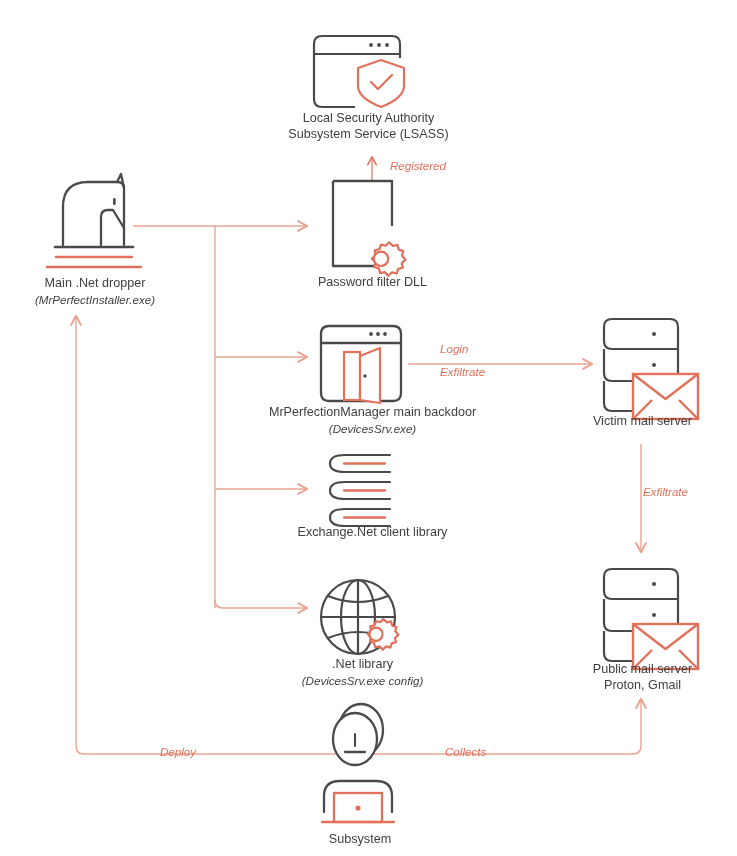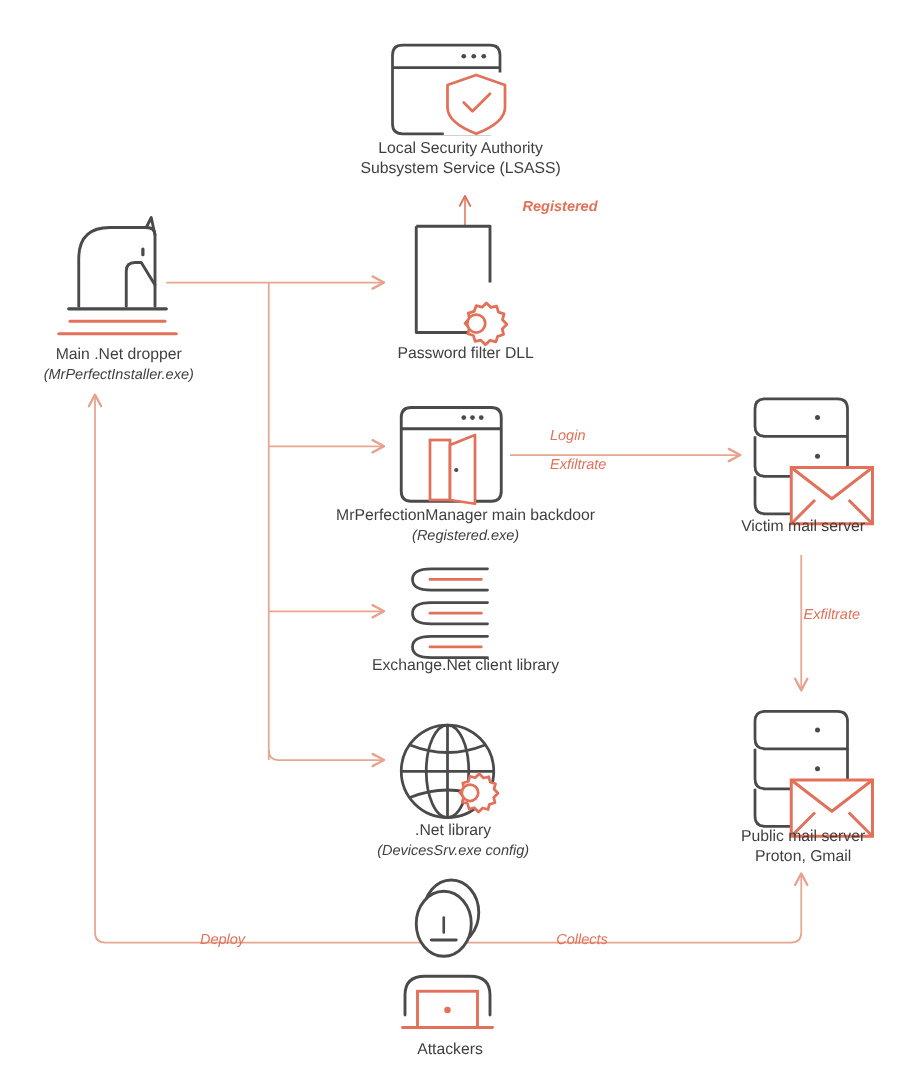--- a/index.html
+++ b/index.html
@@ -176,21 +176,21 @@
     <span>Main .Net dropper</span>
     <span class="node-sub">(MrPerfectInstaller.exe)</span>
   </div>
 
   <div class="node-label" style="left:245px;top:271px;width:255px;">
     <span>Password filter DLL</span>
   </div>
 
   <div class="node-label" style="left:220px;top:401px;width:305px;">
     <span>MrPerfectionManager main backdoor</span>
-    <span class="node-sub">(Registered.exe)</span>
+    <span class="node-sub">(DevicesSrv.exe)</span>
   </div>
 
   <div class="node-label" style="left:205px;top:521px;width:335px;">
     <span>Exchange.Net client library</span>
   </div>
 
   <div class="node-label" style="left:230px;top:653px;width:265px;">
     <span>.Net library</span>
     <span class="node-sub">(DevicesSrv.exe config)</span>
   </div>
@@ -198,24 +198,24 @@
   <div class="node-label" style="left:545px;top:410px;width:195px;">
     <span>Victim mail server</span>
   </div>
 
   <div class="node-label" style="left:545px;top:658px;width:195px;">
     <span>Public mail server</span><br>
     <span>Proton, Gmail</span>
   </div>
 
   <div class="node-label" style="left:280px;top:828px;width:160px;">
-    <span>Attackers</span>
-  </div>
-
-  <div class="edge-label" style="left:358px;top:155px;width:120px;text-align:right;font-weight:bold;">Registered</div>
+    <span>Subsystem</span>
+  </div>
+
+  <div class="edge-label" style="left:358px;top:155px;width:120px;text-align:center;">Registered</div>
 
   <div class="edge-label" style="left:440px;top:338px;width:120px;">Login</div>
 
   <div class="edge-label" style="left:440px;top:361px;width:120px;">Exfiltrate</div>
 
   <div class="edge-label" style="left:598px;top:481px;width:90px;text-align:right;">Exfiltrate</div>
 
   <div class="edge-label" style="left:160px;top:741px;width:115px;">Deploy</div>
 
   <div class="edge-label" style="left:445px;top:741px;width:115px;">Collects</div>

